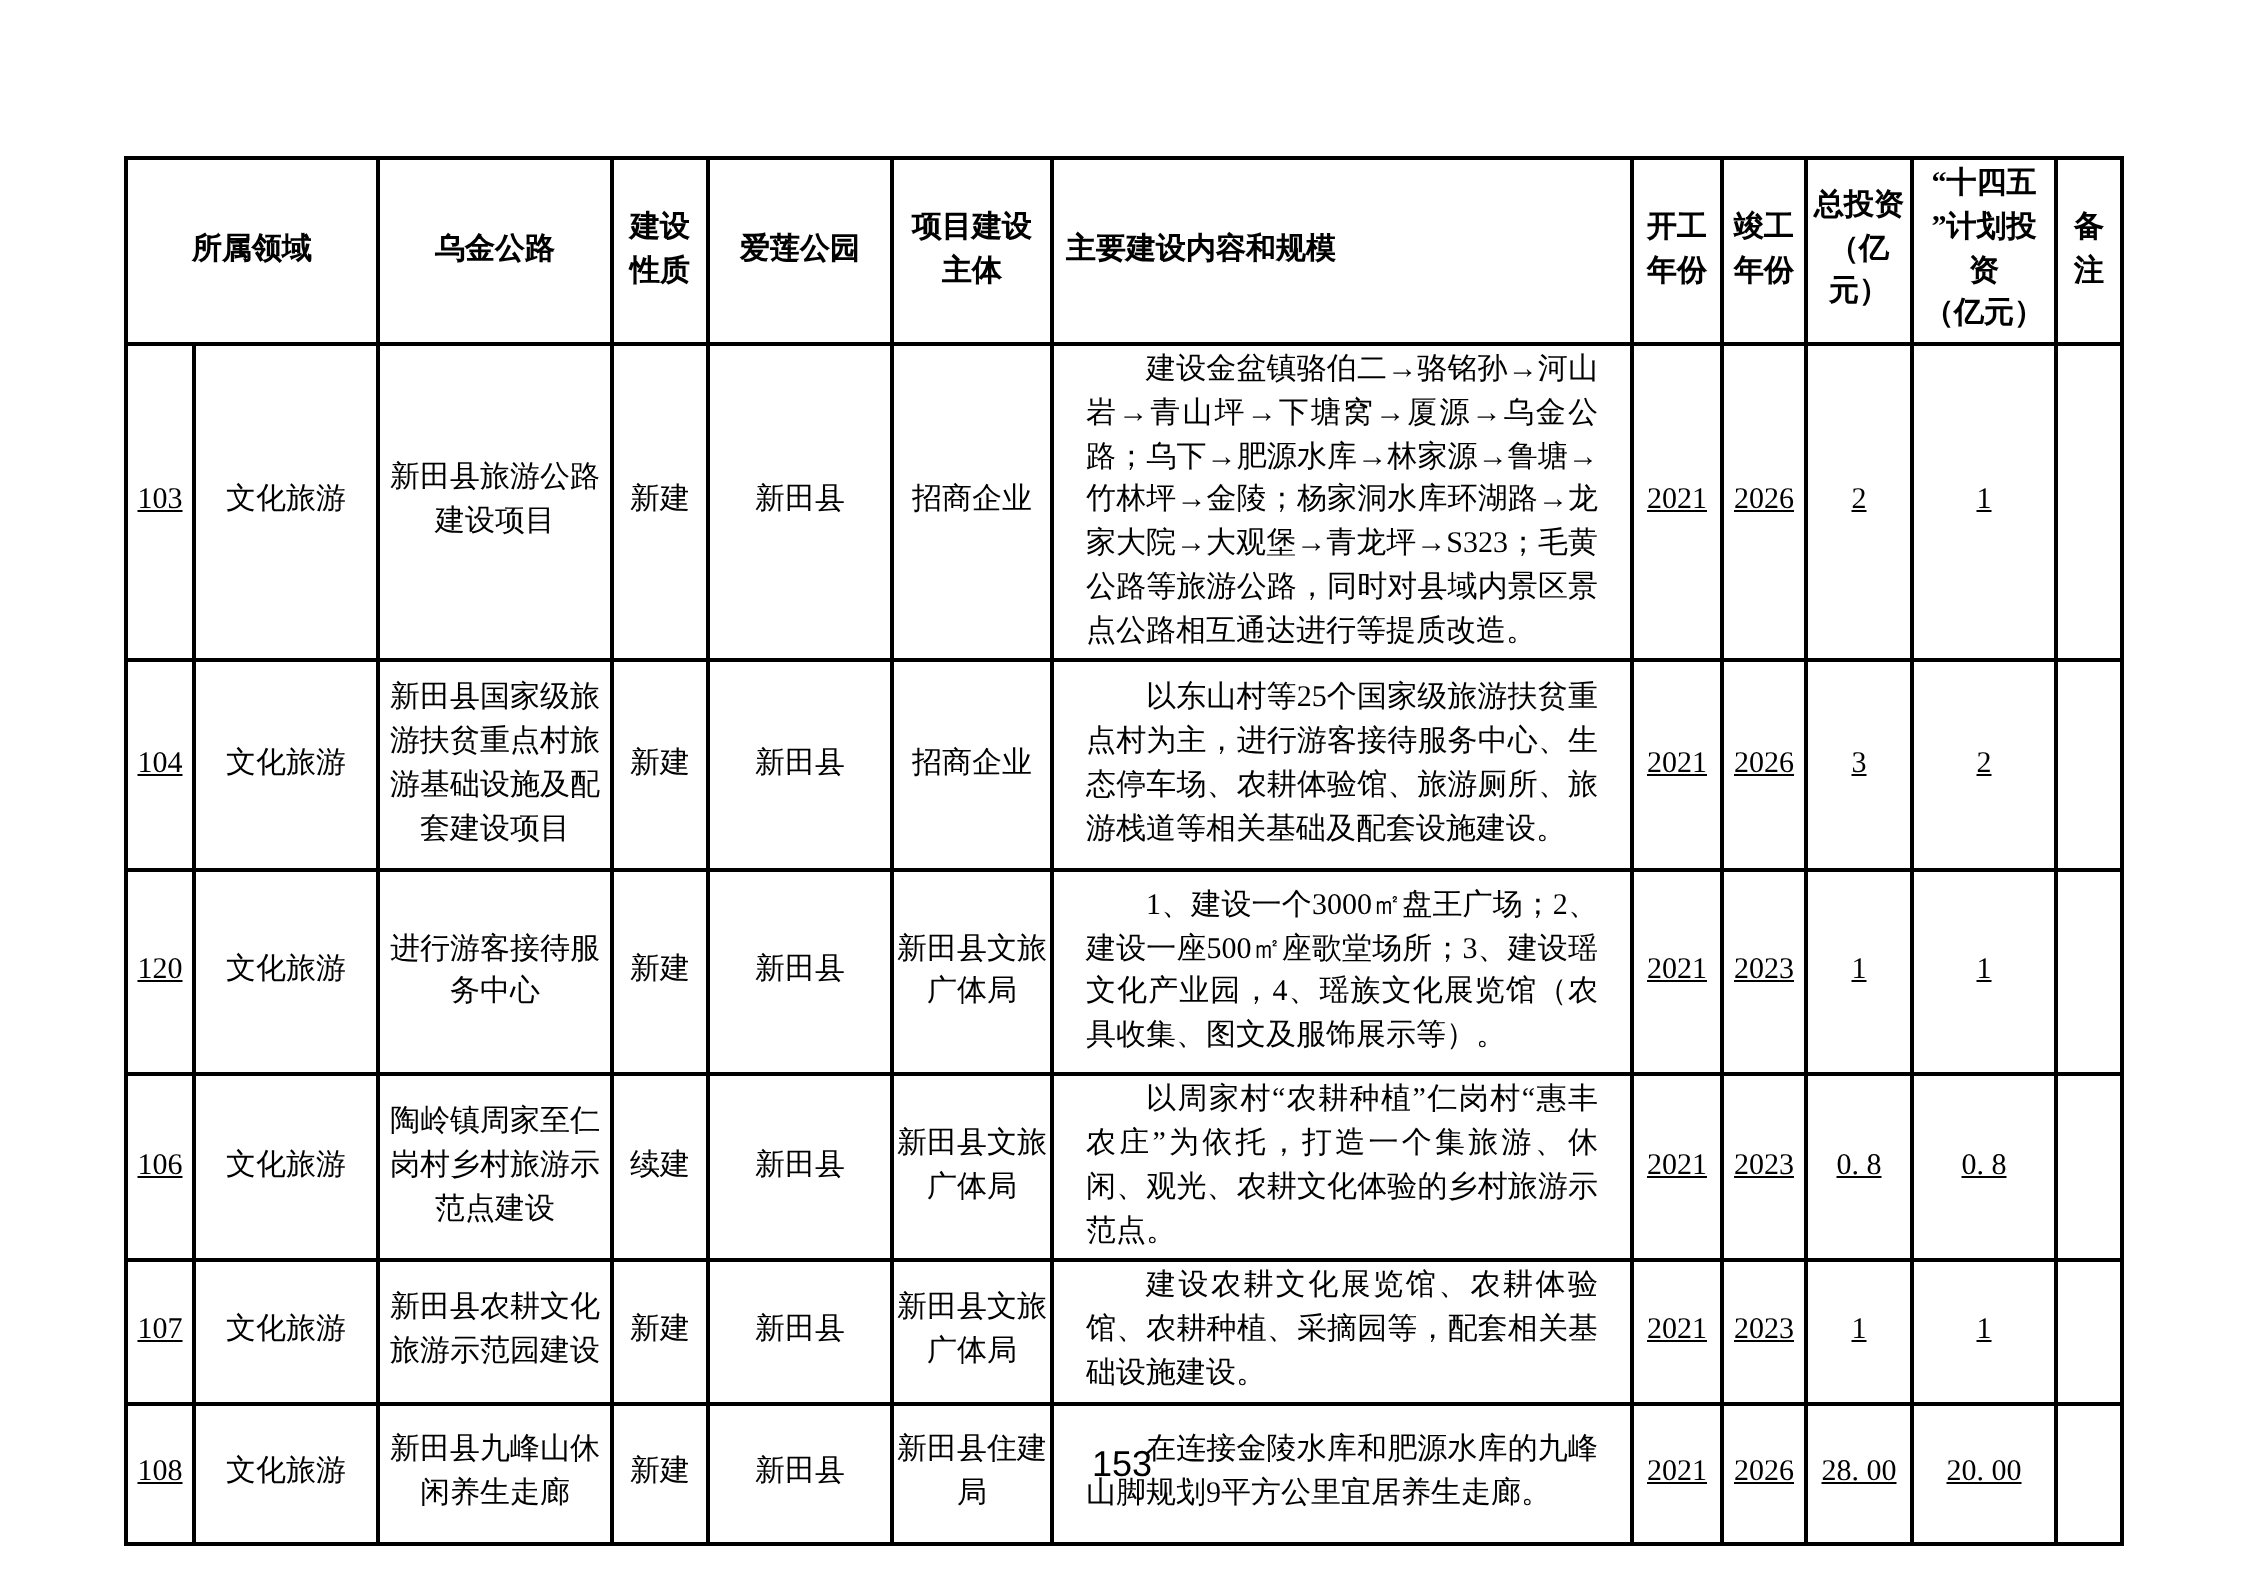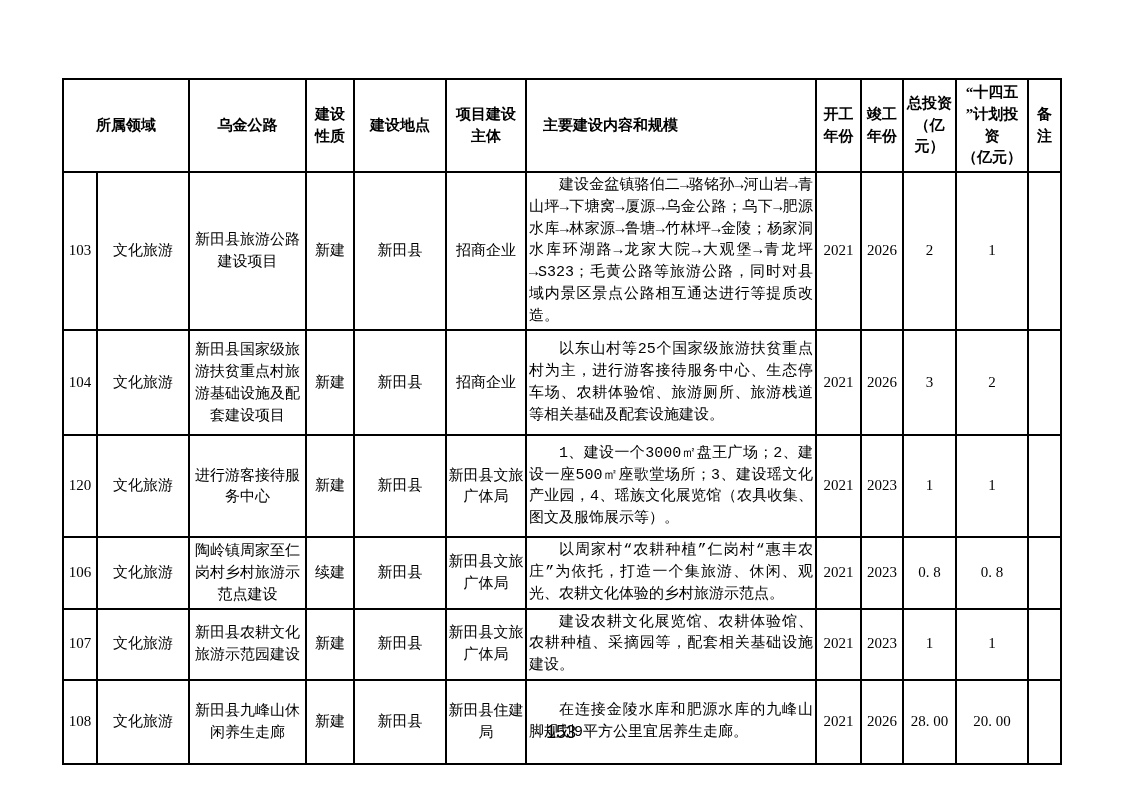--- a/index.html
+++ b/index.html
@@ -26,36 +26,35 @@
     vertical-align: middle;
     font-size: 15px;
     line-height: 1.45;
     overflow: hidden;
   }
   .project-table th {
     font-weight: bold;
     white-space: pre-line;
     font-size: 15px;
   }
-  th.h-content { text-align: left; padding-left: 16px; }
+  th.h-content { text-align: left; padding-left: 6px; }
   td.c-content {
     text-align: justify;
     text-indent: 2em;
-    padding: 2px 2px;
-    font-family: Liberation Mono, monospace;
+    padding: 2px 16px;
   }
   td.c-name { padding: 2px 1px; }
-  td.c-year, td.c-money, td.c-no { white-space: nowrap; }
+  td.c-year, td.c-money, td.c-no { white-space: nowrap; text-decoration: underline; }
   tr.hr  { height: 80px; }
   tr.r0  { height: 155px; }
   tr.r1  { height: 105px; }
   tr.r2  { height: 102px; }
   tr.r3  { height: 63px; }
   tr.r4  { height: 63px; }
-  tr.r5  { height: 84px; }
+  tr.r5  { height: 70px; }
   .page-number {
     position: absolute;
     left: 0; right: 0; top: 722px;
     text-align: center;
     font-family: "Liberation Sans", sans-serif;
     font-size: 18px;
     color: #000000;
   }
 </style>
 </head>
@@ -77,21 +76,21 @@
       <col style="width:53px">
       <col style="width:72px">
       <col style="width:33px">
     </colgroup>
     <thead>
       <tr class="hr">
         <th colspan="2">所属领域</th>
         <th>乌金公路</th>
         <th>建设
 性质</th>
-        <th>建设地点</th>
+        <th>爱莲公园</th>
         <th>项目建设
 主体</th>
         <th class="h-content">主要建设内容和规模</th>
         <th>开工
 年份</th>
         <th>竣工
 年份</th>
         <th>总投资
 （亿
 元）</th>

